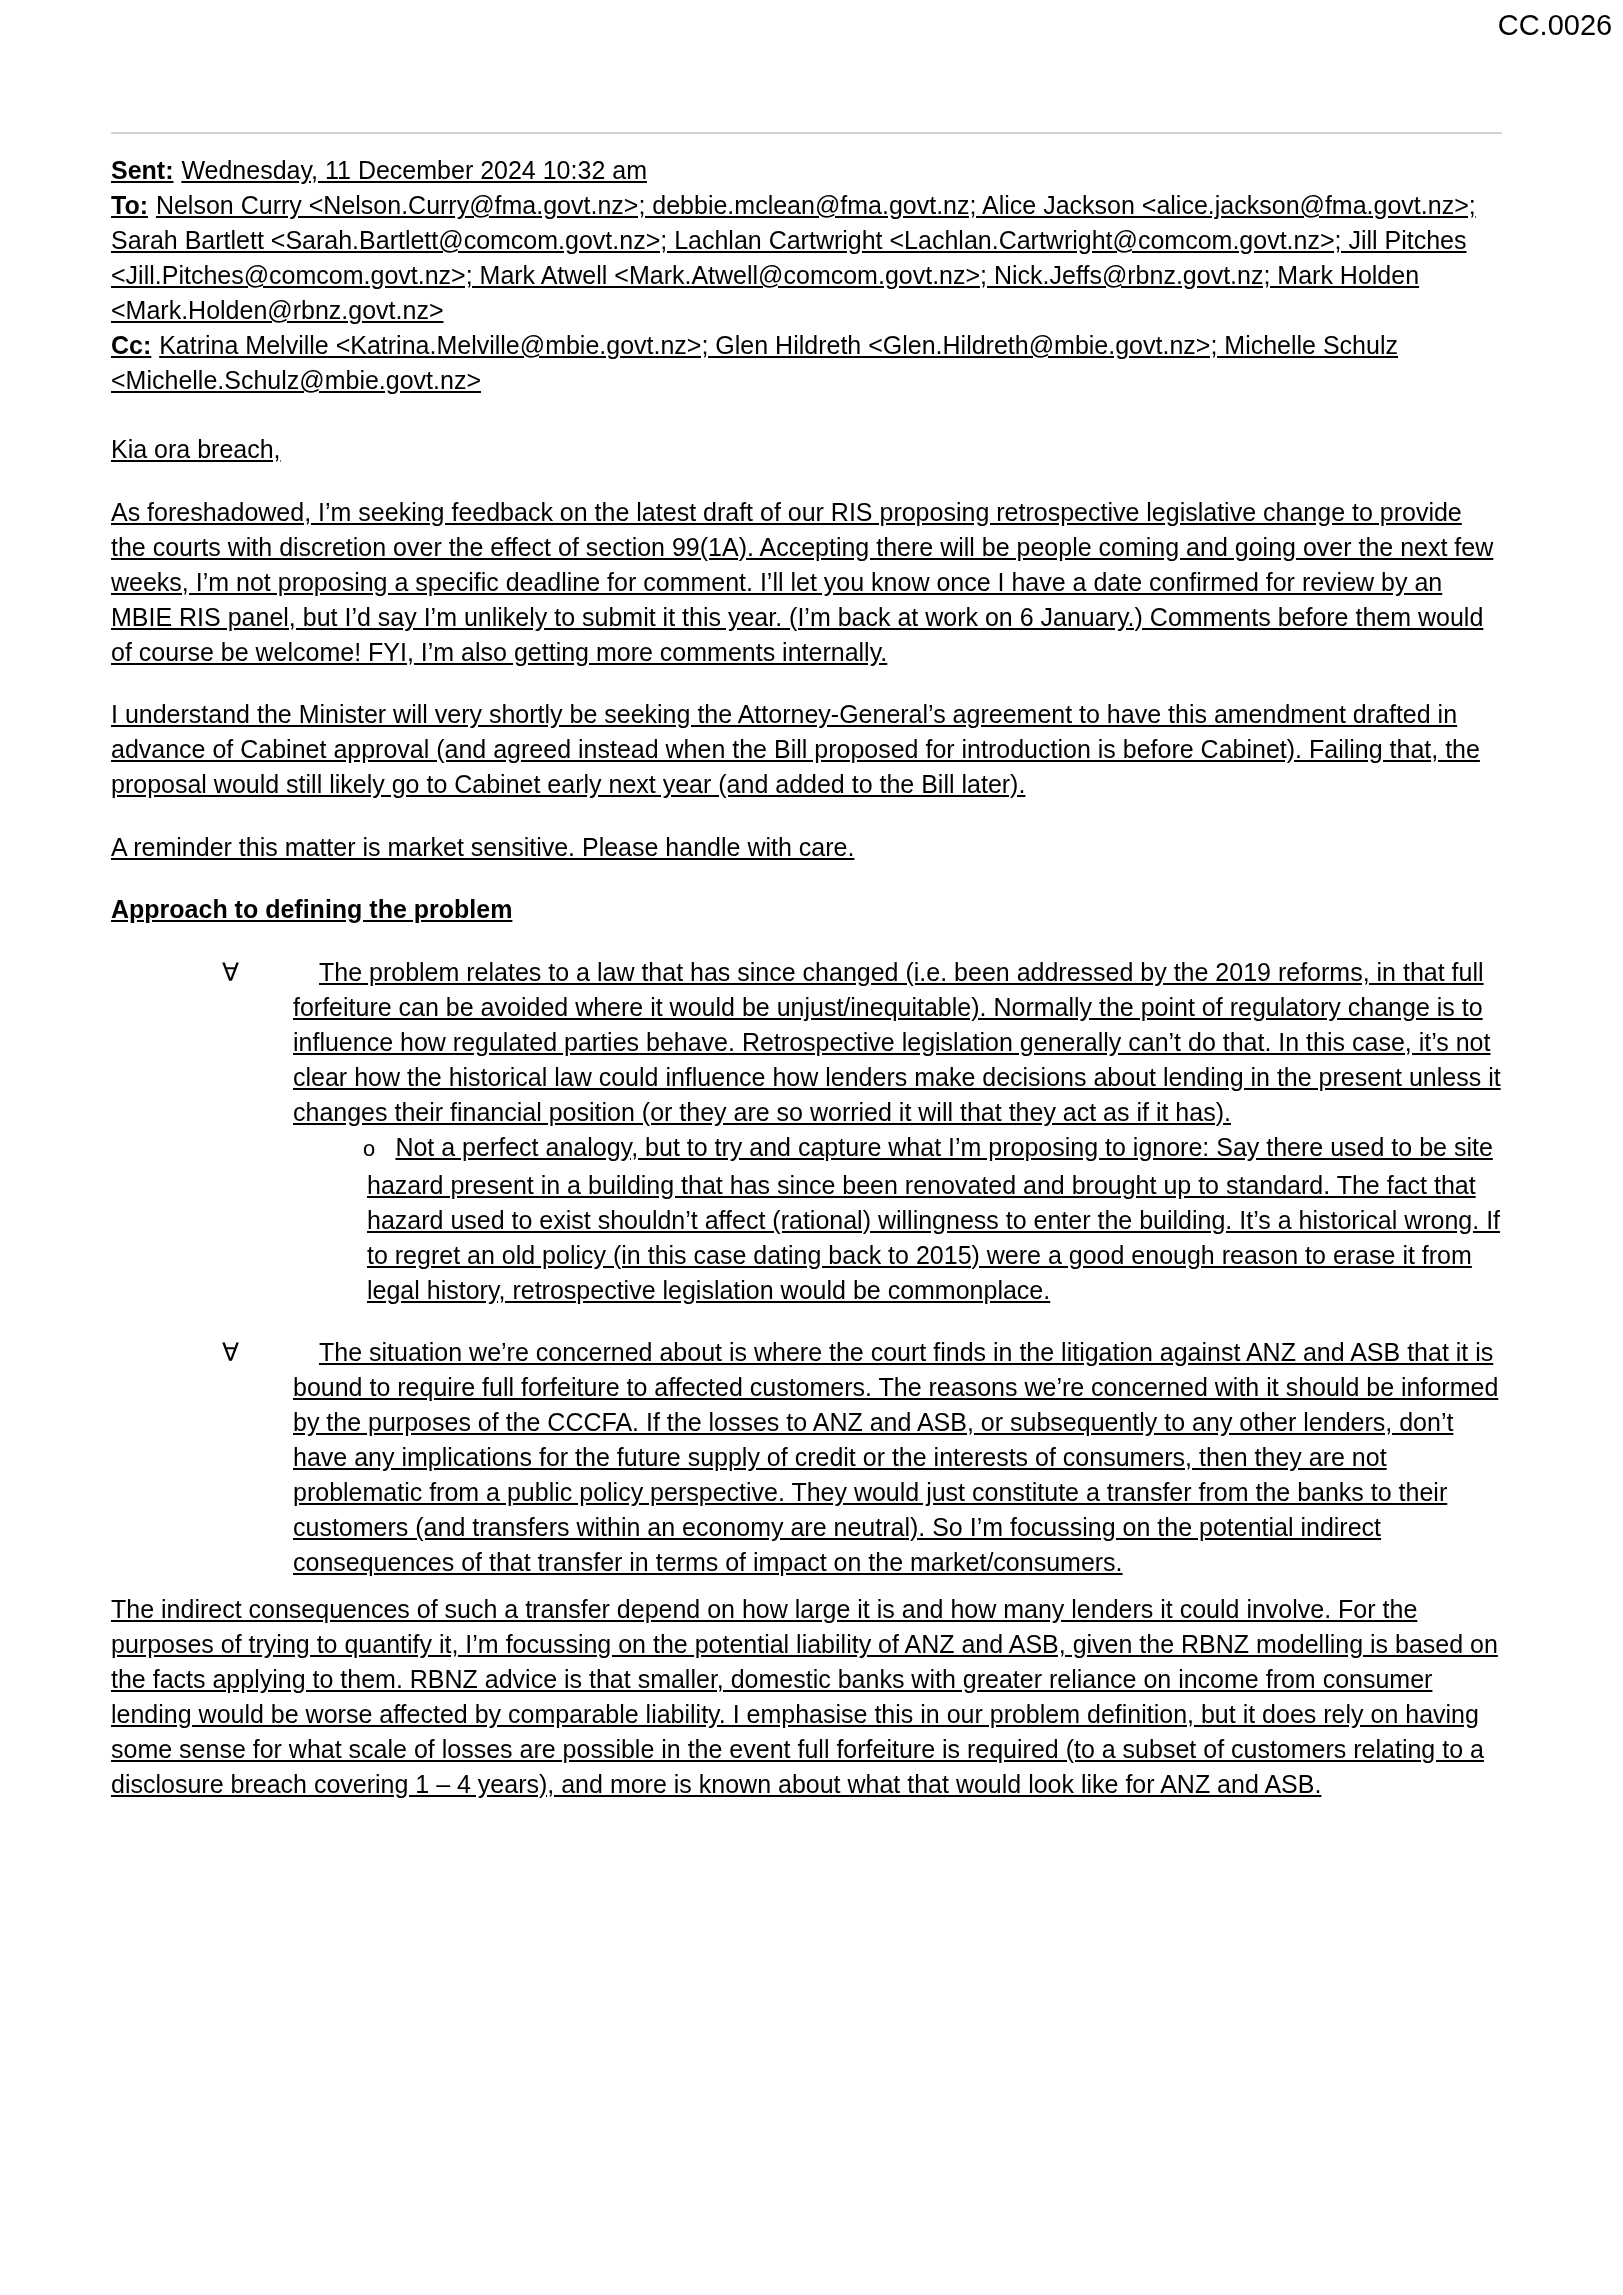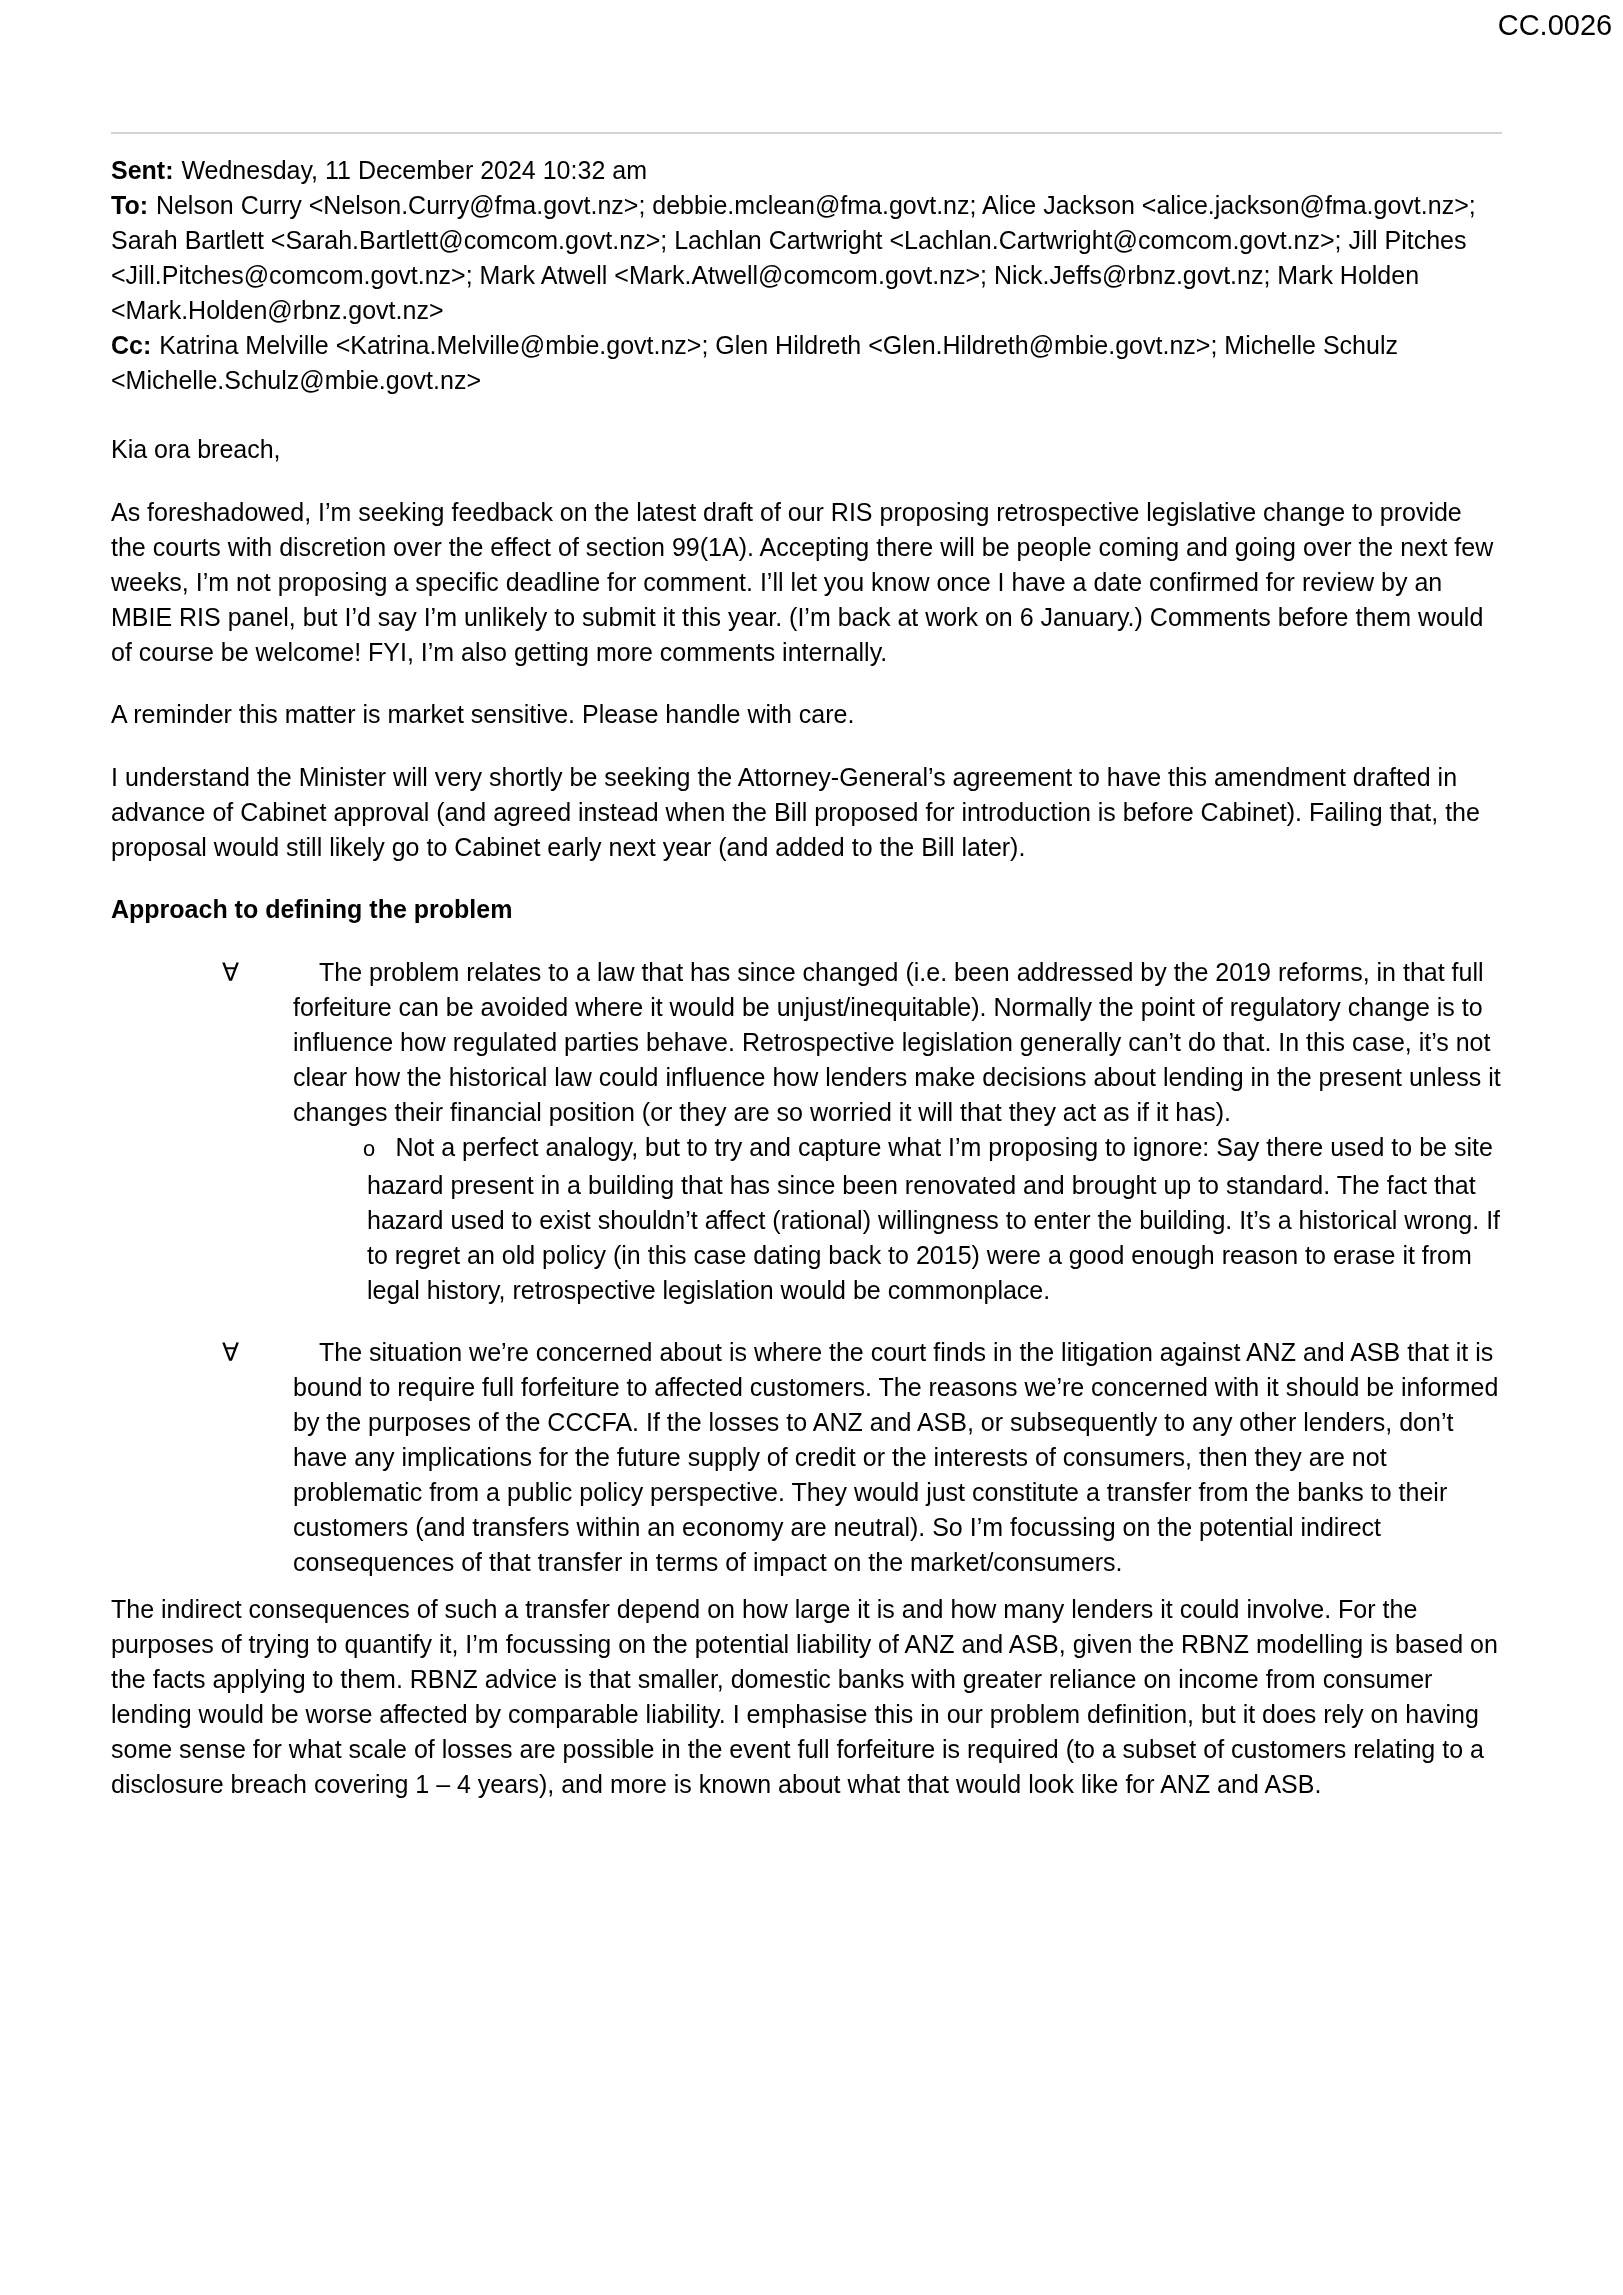--- a/index.html
+++ b/index.html
@@ -12,20 +12,21 @@
     width: 1624px;
     height: 2295px;
     background: #ffffff;
     box-sizing: border-box;
     padding: 0 122px 0 111px;
     font-family: "Liberation Sans", "DejaVu Sans", sans-serif;
     font-size: 25px;
     line-height: 35px;
     color: #000000;
     overflow: hidden;
+    text-decoration: underline;
   }
   .doc-ref {
     position: absolute;
     top: 7.9px;
     right: 11.8px;
     font-size: 29px;
     line-height: 34px;
     color: #000000;
   }
   .separator {
@@ -98,23 +99,23 @@
     <p class="hdr-row"><span class="hdr-label">To:</span><span class="hdr-value">Nelson Curry &lt;Nelson.Curry@fma.govt.nz&gt;; debbie.mclean@fma.govt.nz; Alice Jackson &lt;alice.jackson@fma.govt.nz&gt;; Sarah Bartlett &lt;Sarah.Bartlett@comcom.govt.nz&gt;; Lachlan Cartwright &lt;Lachlan.Cartwright@comcom.govt.nz&gt;; Jill Pitches &lt;Jill.Pitches@comcom.govt.nz&gt;; Mark Atwell &lt;Mark.Atwell@comcom.govt.nz&gt;; Nick.Jeffs@rbnz.govt.nz; Mark Holden &lt;Mark.Holden@rbnz.govt.nz&gt;</span></p>
     <p class="hdr-row"><span class="hdr-label">Cc:</span><span class="hdr-value">Katrina Melville &lt;Katrina.Melville@mbie.govt.nz&gt;; Glen Hildreth &lt;Glen.Hildreth@mbie.govt.nz&gt;; Michelle Schulz &lt;Michelle.Schulz@mbie.govt.nz&gt;</span></p>
   </div>
 
   <div class="email-body">
 
     <p class="para">Kia ora breach,</p>
 
     <p class="para">As foreshadowed, I’m seeking feedback on the latest draft of our RIS proposing retrospective legislative change to provide the courts with discretion over the effect of section 99(1A). Accepting there will be people coming and going over the next few weeks, I’m not proposing a specific deadline for comment. I’ll let you know once I have a date confirmed for review by an MBIE RIS panel, but I’d say I’m unlikely to submit it this year. (I’m back at work on 6 January.) Comments before them would of course be welcome! FYI, I’m also getting more comments internally.</p>
 
+    <p class="para">I understand the Minister will very shortly be seeking the Attorney-General’s agreement to have this amendment drafted in advance of Cabinet approval (and agreed instead when the Bill proposed for introduction is before Cabinet). Failing that, the proposal would still likely go to Cabinet early next year (and added to the Bill later).</p>
+
     <p class="para">A reminder this matter is market sensitive. Please handle with care.</p>
-
-    <p class="para">I understand the Minister will very shortly be seeking the Attorney-General’s agreement to have this amendment drafted in advance of Cabinet approval (and agreed instead when the Bill proposed for introduction is before Cabinet). Failing that, the proposal would still likely go to Cabinet early next year (and added to the Bill later).</p>
 
 
     <p class="heading">Approach to defining the problem</p>
 
 
     <p class="bullet-l1"><span class="marker">∀</span><span>The problem relates to a law that has since changed (i.e. been addressed by the 2019 reforms, in that full forfeiture can be avoided where it would be unjust/inequitable). Normally the point of regulatory change is to influence how regulated parties behave. Retrospective legislation generally can’t do that. In this case, it’s not clear how the historical law could influence how lenders make decisions about lending in the present unless it changes their financial position (or they are so worried it will that they act as if it has).</span></p>
 
     <p class="bullet-l2"><span class="marker">o</span><span>Not a perfect analogy, but to try and capture what I’m proposing to ignore: Say there used to be site hazard present in a building that has since been renovated and brought up to standard. The fact that hazard used to exist shouldn’t affect (rational) willingness to enter the building. It’s a historical wrong. If to regret an old policy (in this case dating back to 2015) were a good enough reason to erase it from legal history, retrospective legislation would be commonplace.</span></p>
 
     <p class="bullet-l1 gap-after"><span class="marker">∀</span><span>The situation we’re concerned about is where the court finds in the litigation against ANZ and ASB that it is bound to require full forfeiture to affected customers. The reasons we’re concerned with it should be informed by the purposes of the CCCFA. If the losses to ANZ and ASB, or subsequently to any other lenders, don’t have any implications for the future supply of credit or the interests of consumers, then they are not problematic from a public policy perspective. They would just constitute a transfer from the banks to their customers (and transfers within an economy are neutral). So I’m focussing on the potential indirect consequences of that transfer in terms of impact on the market/consumers.</span></p>

